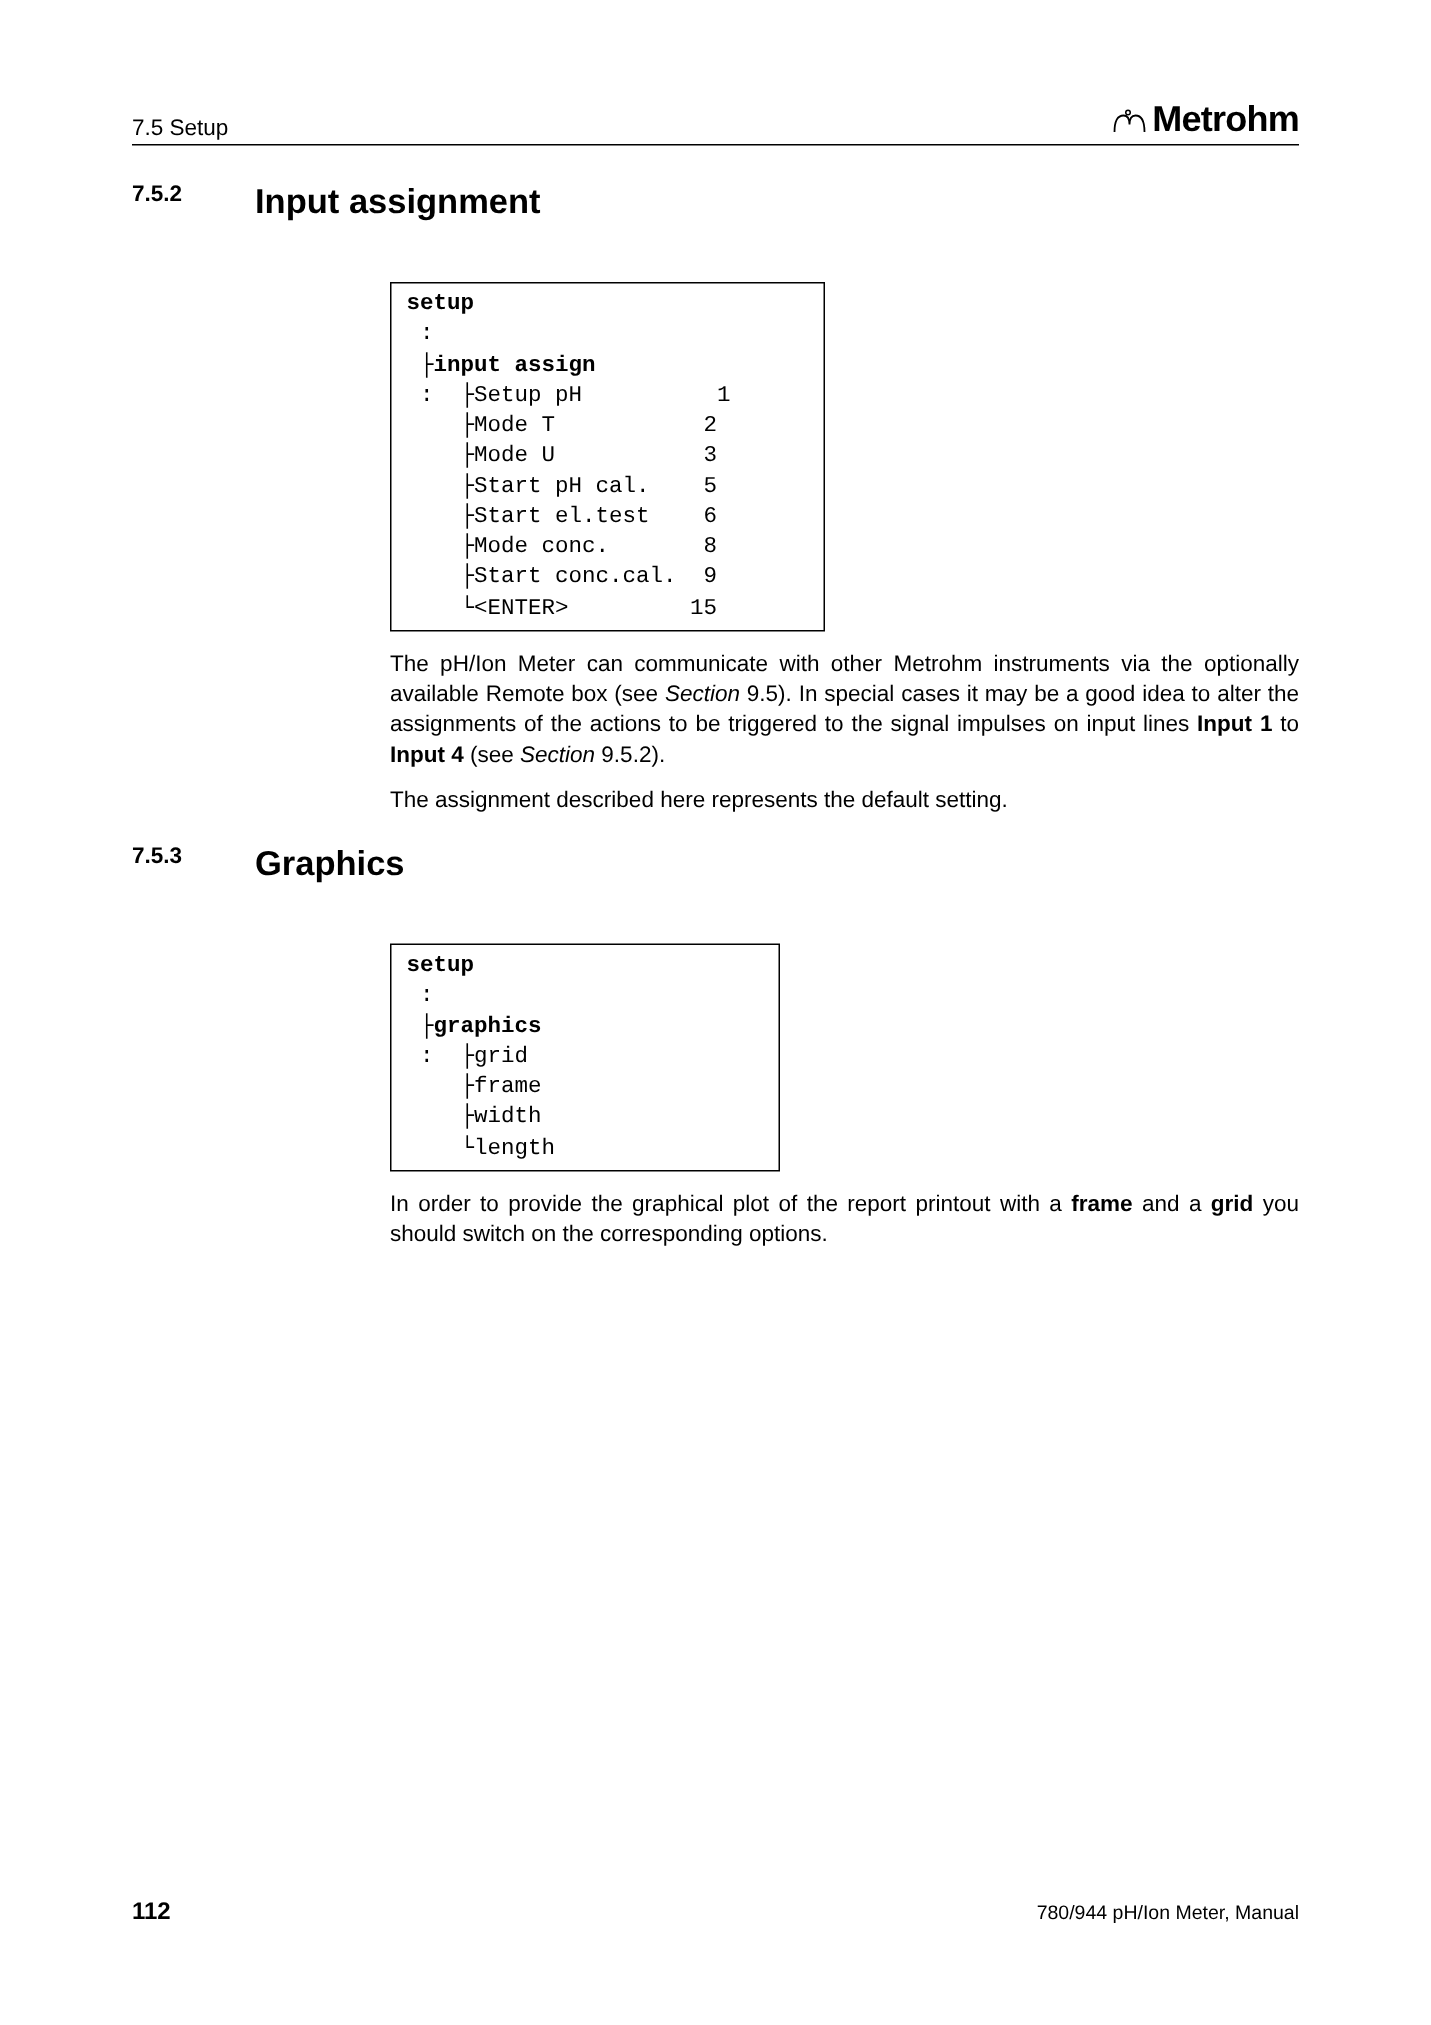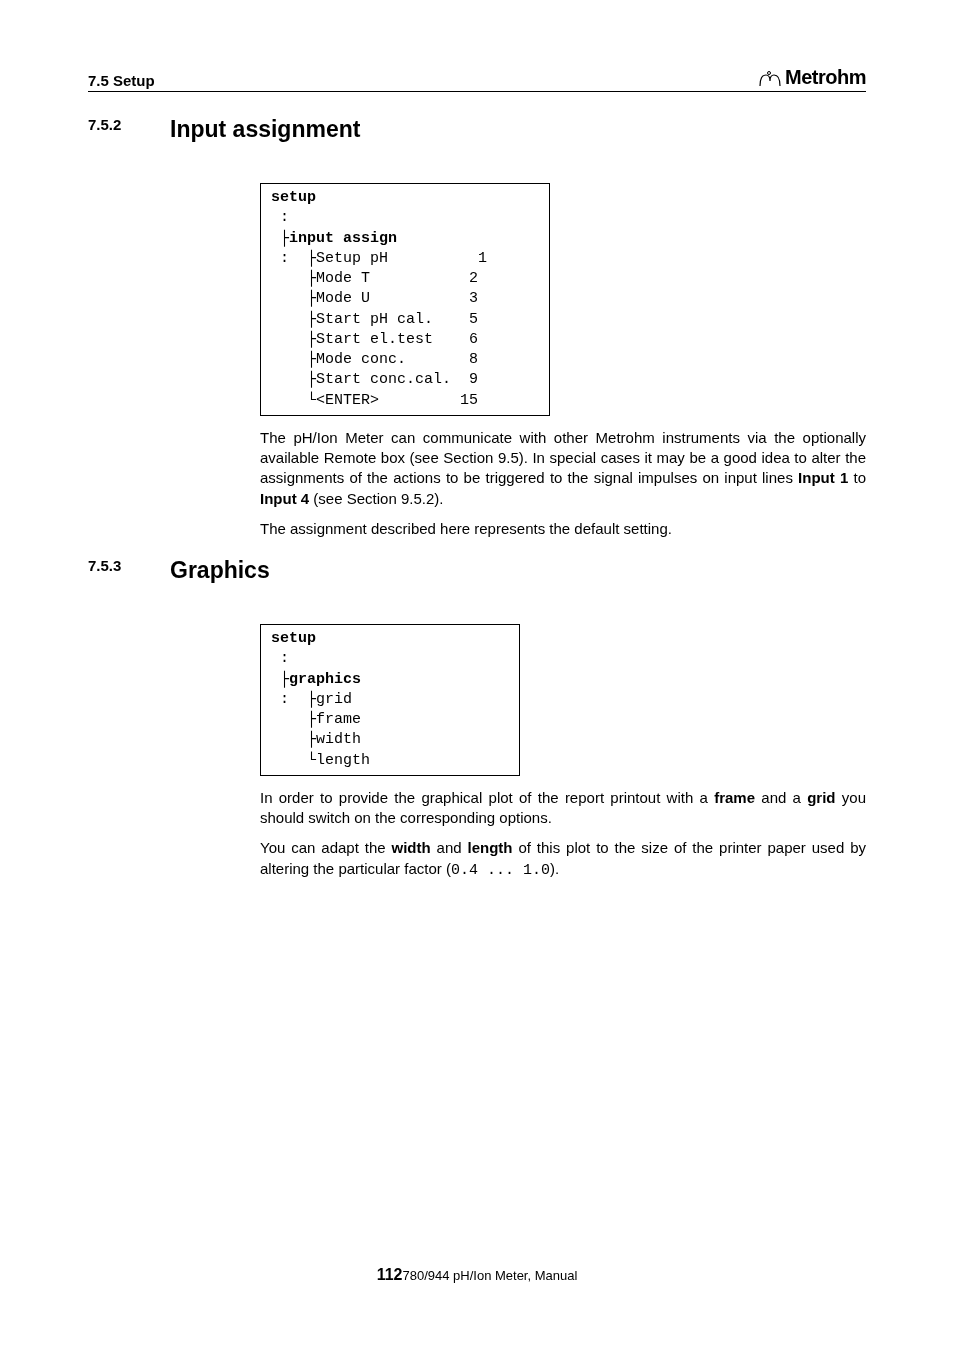--- a/index.html
+++ b/index.html
@@ -18,36 +18,36 @@
   }
   .header-row {
     display: flex;
     justify-content: space-between;
     align-items: flex-end;
     border-bottom: 1px solid #000;
     padding-bottom: 2px;
     margin-bottom: 24px;
   }
   .header-left {
-    font-weight: bold;
+    font-weight: normal;
     font-size: 15px;
   }
   .logo {
     display: flex;
     align-items: center;
     gap: 4px;
   }
   .logo-icon {
     width: 22px;
     height: 18px;
     position: relative;
   }
   .logo-text {
     font-weight: 900;
-    font-size: 20px;
+    font-size: 24px;
     letter-spacing: -0.5px;
     text-align: right;
   }
   .section-row {
     display: flex;
     gap: 22px;
     margin-bottom: 8px;
   }
   .section-number {
     font-weight: 900;
@@ -71,29 +71,29 @@
     margin-top: 40px;
   }
   .body-para {
     margin-left: 172px;
     font-size: 15px;
     line-height: 1.35;
     margin-bottom: 10px;
     text-align: justify;
   }
   .bold-inline { font-weight: bold; }
-  .italic-inline { }
+  .italic-inline { font-style: italic; }
   .mono-inline { font-family: "Courier New", monospace; }
   .footer-row {
     position: absolute;
     bottom: 66px;
     left: 88px;
     right: 88px;
     display: flex;
-    justify-content: center;
+    justify-content: space-between;
     align-items: baseline;
   }
   .page-number {
     font-weight: bold;
     font-size: 16px;
   }
   .footer-right {
     font-size: 13px;
   }
   .mono-bold { font-weight: bold; }
@@ -143,20 +143,19 @@
   <div class="code-box" style="width:260px;"><span class="mono-bold">setup</span>
  :
  ├<span class="mono-bold">graphics</span>
  :  ├<span>grid</span>
     ├<span>frame</span>
     ├<span>width</span>
     └<span>length</span></div>
 
   <div class="body-para"><span>In order to provide the graphical plot of the report printout with a </span><span class="bold-inline">frame</span><span> and a </span><span class="bold-inline">grid</span><span> you should switch on the corresponding options.</span></div>
 
-  <div class="body-para"><span>You can adapt the </span><span class="bold-inline">width</span><span> and </span><span class="bold-inline">length</span><span> of this plot to the size of the printer paper used by altering the particular factor (</span><span class="mono-inline">0.4 ... 1.0</span><span>).</span></div>
 
 </div>
 
 <div class="footer-row">
   <div class="page-number">112</div>
   <div class="footer-right">780/944 pH/Ion Meter, Manual</div>
 </div>
 
 </body></html>

